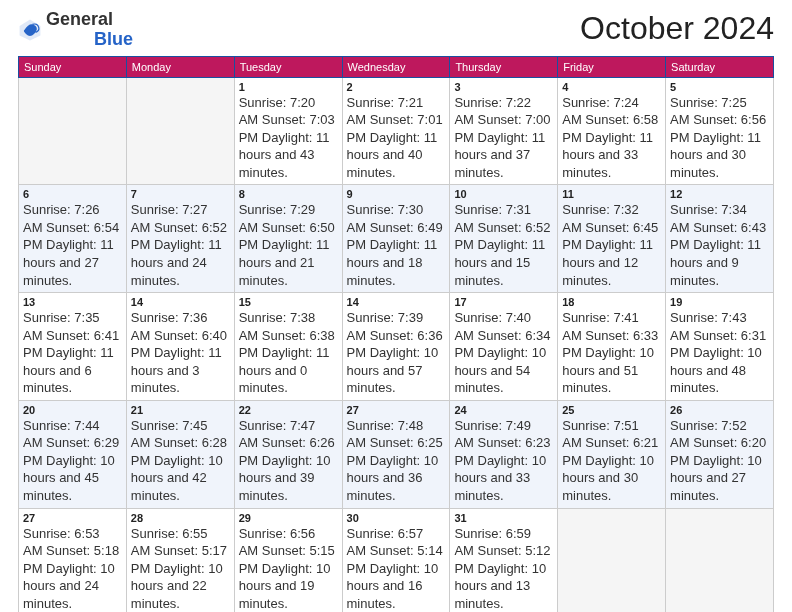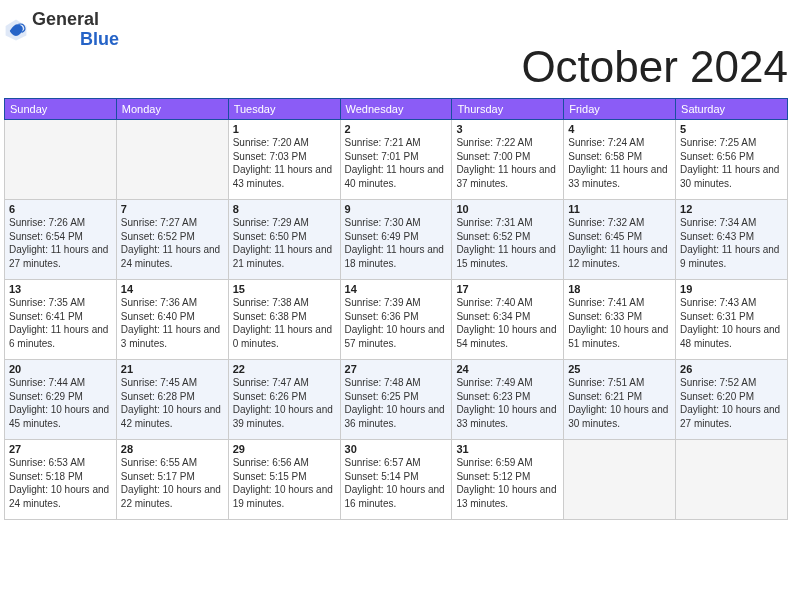--- a/index.html
+++ b/index.html
@@ -6,21 +6,21 @@
     body {
       width: 792px;
       height: 612px;
       font-family: Arial, sans-serif;
       background: #fff;
       overflow: hidden;
     }
     .page {
       width: 792px;
       height: 612px;
-      padding: 10px 4px;
+      padding: 10px 18px;
     }
     .header {
       display: flex;
       justify-content: space-between;
       align-items: flex-start;
       margin-bottom: 6px;
     }
     .logo {
       display: flex;
       align-items: center;
@@ -34,36 +34,35 @@
     .logo-general { color: #333; }
     .logo-blue { color: #2563c7; margin-left: 48px; }
     .logo-icon {
       width: 24px;
       height: 24px;
     }
     .title-block {
       text-align: right;
     }
     .month-title {
-      font-size: 44px;
+      font-size: 32px;
       font-weight: normal;
       color: #222;
-      margin-top: 32px;
     }
     .location {
       font-size: 14px;
       color: #555;
     }
     .calendar {
       width: 100%;
       border-collapse: collapse;
       font-size: 10px;
     }
     .calendar th {
-      background: #8b5cf6;
+      background: #be185d;
       color: #fff;
       padding: 4px 5px;
       text-align: left;
       font-size: 11px;
       font-weight: normal;
       border: 1px solid #1a4fa0;
     }
     .calendar td {
       vertical-align: top;
       border: 1px solid #ccc;
@@ -77,21 +76,21 @@
     }
     .day-num {
       font-size: 11px;
       font-weight: bold;
       color: #222;
       display: block;
       margin-bottom: 1px;
     }
     .day-detail {
       color: #333;
-      font-size: 10px;
+      font-size: 13px;
       line-height: 1.35;
     }
     .row-alt td {
       background: #f0f4fb;
     }
   </style>
 </head>
 <body>
 
 <div class="page">

